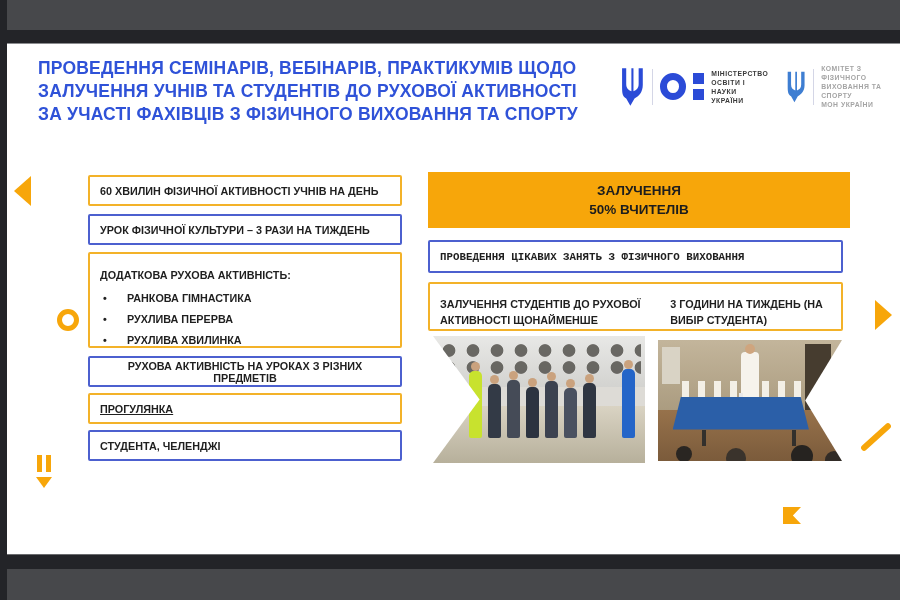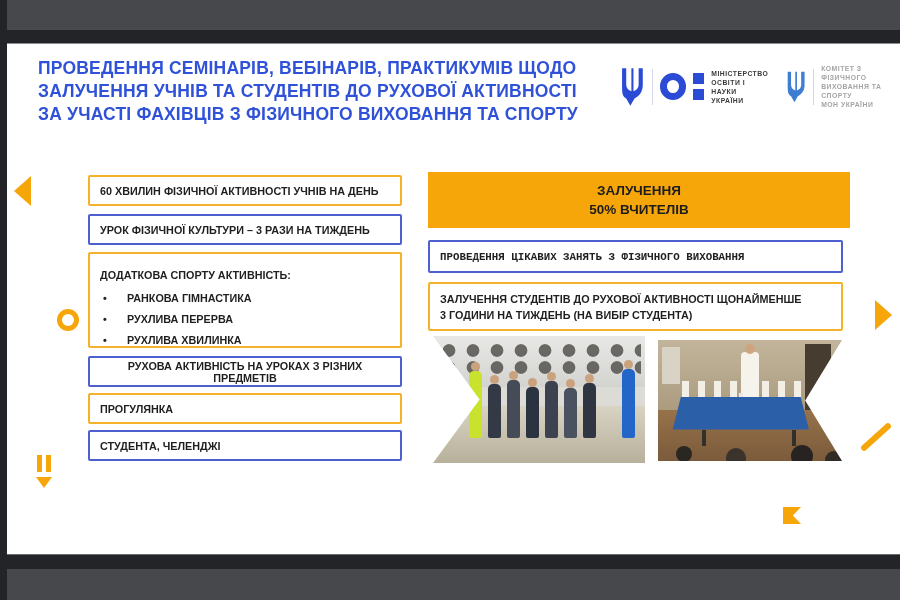--- a/index.html
+++ b/index.html
@@ -30,28 +30,28 @@
   .b-blue{border-color:#4C60CF;text-align:center;}
   .cc{display:flex;align-items:center;padding:0 10px;}
   .lbox{left:88px;width:314px;}
   .lb1{top:175px;height:31px;}
   .lb2{top:214px;height:31px;}
   .lb3{top:252px;height:96px;padding:9px 10px 0 10px;}
   .lb3 .bullet{display:flex;align-items:center;height:21px;margin-top:0;}
   .lb3 .bullet .dot{width:24px;padding-left:3px;}
   .lb3 .hdr{height:24px;display:flex;align-items:center;}
   .lb4{top:356px;height:31px;}
-  .lb5{top:393px;height:31px;}
+  .lb5{top:393px;height:31px;text-decoration:underline;}
   .lb6{top:430px;height:31px;}
   .highlight{position:absolute;left:428px;top:172px;width:422px;height:56px;background:#F7A60A;
              color:#1d1d1d;font-weight:700;font-size:13.5px;line-height:19px;
              display:flex;flex-direction:column;justify-content:center;align-items:center;text-align:center;}
   .rbox{left:428px;width:415px;}
   .rb1{top:240px;height:33px;font-family:Liberation Mono, monospace;}
-  .rb2{top:282px;height:49px;display:flex;flex-direction:column;justify-content:center;padding:12px 10px;line-height:16px;}
+  .rb2{top:282px;height:49px;display:flex;flex-direction:row;justify-content:center;padding:12px 10px;line-height:16px;}
   
   .photo{position:absolute;overflow:hidden;background:#ccc;}
   .photo1{left:433px;top:336px;width:212px;height:127px;}
   .photo2{left:658px;top:340px;width:184px;height:121px;}
   .abs{position:absolute;}
   .g-ceiling{left:0;top:0;width:100%;height:40%;background:linear-gradient(#e8e8e6,#d3d3d0);}
   .g-vents{left:2%;top:5%;width:96%;height:28%;
            background-image:radial-gradient(circle,#54524d 40%,transparent 46%);
            background-size:24px 17px;opacity:.85;}
   .g-wall{left:0;top:40%;width:100%;height:18%;background:#dddbd6;}
@@ -141,21 +141,21 @@
     </div>
   </div>
 
   <div class="bx lbox lb1 b-yellow cc">
     <span>60 ХВИЛИН ФІЗИЧНОЇ АКТИВНОСТІ УЧНІВ НА ДЕНЬ</span>
   </div>
   <div class="bx lbox lb2 b-blue cc">
     <span>УРОК ФІЗИЧНОЇ КУЛЬТУРИ – 3 РАЗИ НА ТИЖДЕНЬ</span>
   </div>
   <div class="bx lbox lb3 b-yellow">
-    <div class="hdr">ДОДАТКОВА СПОРТУ АКТИВНІСТЬ:</div>
+    <div class="hdr">ДОДАТКОВА РУХОВА АКТИВНІСТЬ:</div>
     <div class="bullet">
       <span class="dot">•</span>
       <span>РАНКОВА ГІМНАСТИКА</span>
     </div>
     <div class="bullet">
       <span class="dot">•</span>
       <span>РУХЛИВА ПЕРЕРВА</span>
     </div>
     <div class="bullet">
       <span class="dot">•</span>

